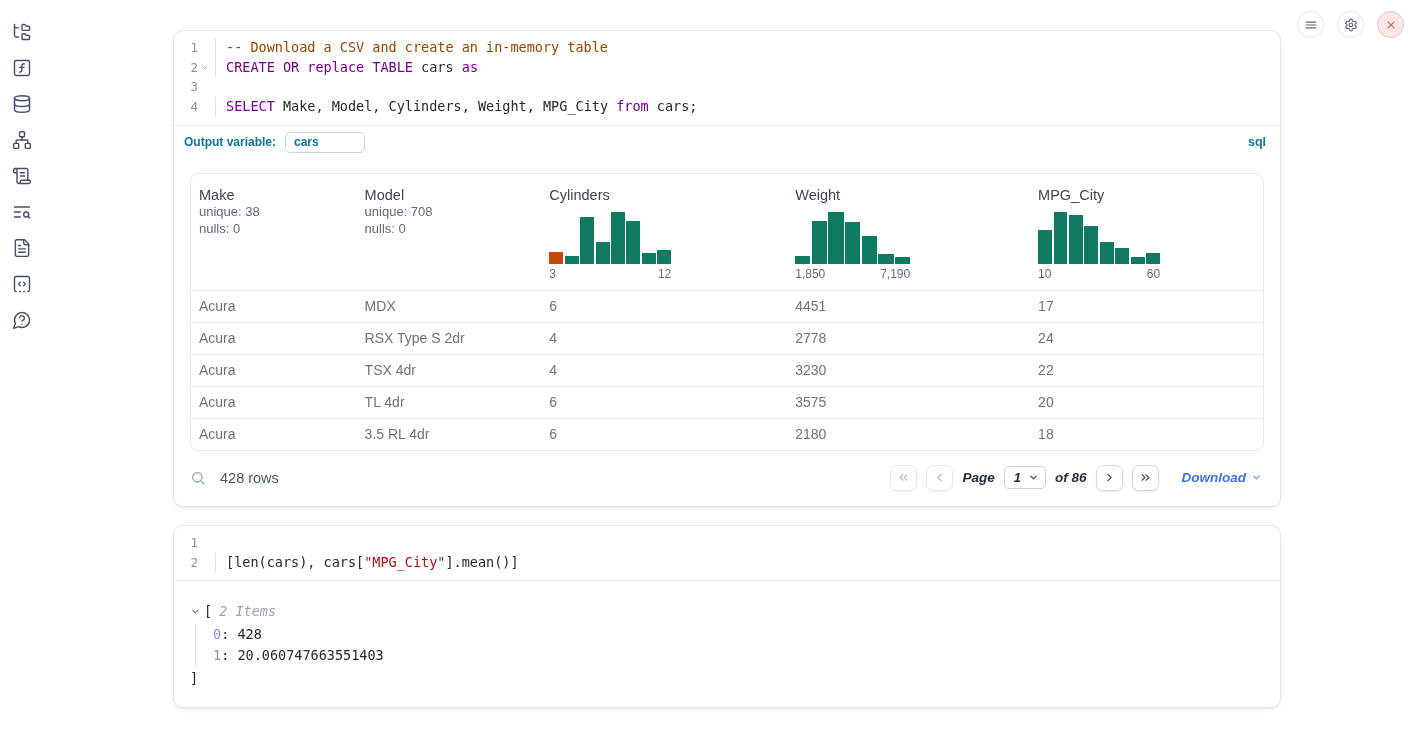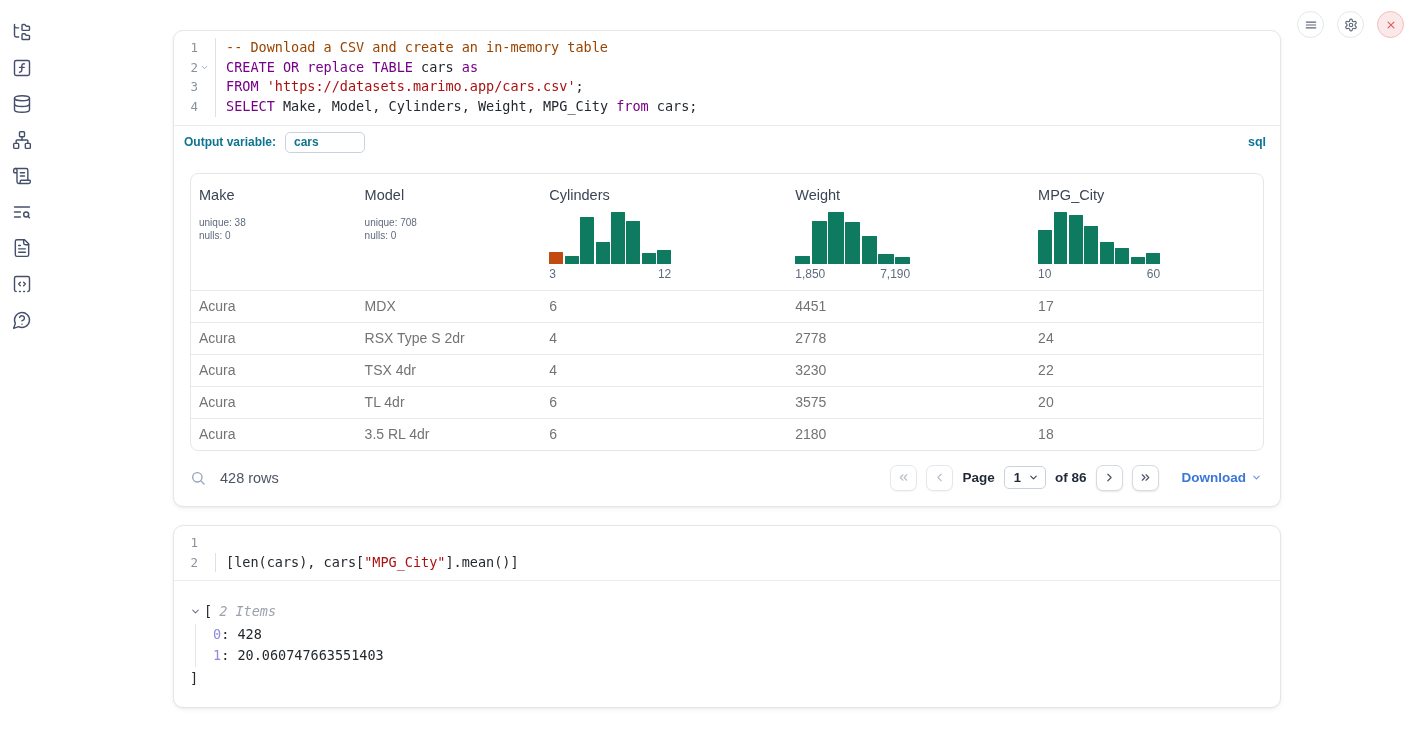--- a/index.html
+++ b/index.html
@@ -36,33 +36,33 @@
   .outvar-row { border-top:1px solid #e9ecef; display:flex; align-items:center; gap:9px; padding:6px 14px 6px 10px; }
   .outvar-label { font-size:12px; font-weight:700; color:#0e7490; }
   .outvar-input { border:1px solid #c9d3de; border-radius:5px; width:80px; padding:2px 8px 3px; font-size:12px; font-weight:700; color:#0e7490; background:#fff; }
   .lang-badge { margin-left:auto; font-size:12.5px; font-weight:600; color:#11739c; }
 
   
   .table-card { margin:14px 16px 2px; border:1px solid #e4e7ec; border-radius:8px; overflow:hidden; }
   table.dtable { width:100%; border-collapse:collapse; table-layout:fixed; }
   .dtable th { text-align:left; vertical-align:top; font-weight:400; padding:13px 8px 9px; }
   .col-name { font-size:14.5px; color:#3b4555; }
-  .col-stats { margin-top:13px; font-size:10px; color:#5f6b7d; line-height:1.32; }
+  .col-stats { font-size:13px; color:#5f6b7d; line-height:1.32; }
   .hist { margin-top:9px; }
   .hist-bars { display:flex; align-items:flex-end; gap:1.5px; height:52px; }
   .hist-bar { flex:1; border-radius:0.5px; }
   .hist-labels { display:flex; justify-content:space-between; font-size:12px; color:#5f6b7d; margin-top:3px; }
   .dtable td { border-top:1px solid #e8eaee; padding:7.5px 8px; font-size:14px; color:#737373; }
 
   
   .table-footer { display:flex; align-items:center; padding:12px 18px 15px 16px; }
   .search-btn { display:flex; color:#94a3b8; cursor:pointer; }
   .search-btn svg { width:16px; height:16px; stroke:currentColor; fill:none; stroke-width:2; stroke-linecap:round; }
   .rows-count { margin-left:14px; font-size:14.5px; color:#4b5563; }
-  .pager { margin-left:auto; display:flex; align-items:center; gap:9px; }
+  .pager { margin-left:auto; display:flex; align-items:center; gap:9px;font-style:italic; }
   .pg-btn { width:27px; height:26px; border:1px solid #d6dae1; border-radius:7px; background:#fff; display:flex; align-items:center; justify-content:center; color:#4b5563; box-shadow:0 1px 2px rgba(16,24,40,.1); cursor:pointer; }
   .pg-btn svg { width:13px; height:13px; stroke:currentColor; fill:none; stroke-width:2.2; stroke-linecap:round; stroke-linejoin:round; }
   .pg-btn.disabled { color:#b9c0ca; border-color:#e4e7ec; box-shadow:0 1px 1px rgba(16,24,40,.04); cursor:default; }
   .pg-text { font-size:13.5px; font-weight:600; color:#1f2937; }
   .page-select { display:flex; align-items:center; gap:7px; border:1px solid #c9d3de; border-radius:5px; height:23px; padding:0 6px 0 9px; font-size:13px; font-weight:600; color:#1f2937; cursor:pointer; }
   .page-select svg { width:11px; height:11px; stroke:#374151; fill:none; stroke-width:2.4; stroke-linecap:round; stroke-linejoin:round; }
   .download-link { margin-left:14px; display:flex; align-items:center; gap:5px; color:#3b76d9; font-size:13.5px; font-weight:600; cursor:pointer; }
   .download-link svg { width:11px; height:11px; stroke:#6b96df; fill:none; stroke-width:2.4; stroke-linecap:round; stroke-linejoin:round; }
 
   
@@ -192,21 +192,20 @@
           <span class="fold-slot">
             <svg viewBox="0 0 24 24">
               <path d="m6 9 6 6 6-6"></path>
             </svg>
           </span>
           <span class="line-content"><span class="tok-kw">CREATE OR</span><span class="tok-pl"> </span><span class="tok-kw">replace</span><span class="tok-pl"> </span><span class="tok-kw">TABLE</span><span class="tok-pl"> cars </span><span class="tok-kw">as</span></span>
         </div>
         <div class="code-line">
           <span class="gutter">3</span>
           <span class="fold-slot"></span>
-          <span class="line-content"><span class="tok-kw">FROM</span><span class="tok-pl"> </span><span class="tok-str">'https://datasets.marimo.app/cars.csv'</span><span class="tok-pl">;</span></span>
         </div>
         <div class="code-line">
           <span class="gutter">4</span>
           <span class="fold-slot"></span>
           <span class="line-content"><span class="tok-kw">SELECT</span><span class="tok-pl"> Make, Model, Cylinders, Weight, MPG_City </span><span class="tok-kw">from</span><span class="tok-pl"> cars;</span></span>
         </div>
       </div>
     <div class="outvar-row">
       <span class="outvar-label">Output variable:</span>
       <input class="outvar-input" value="cars" style="">

